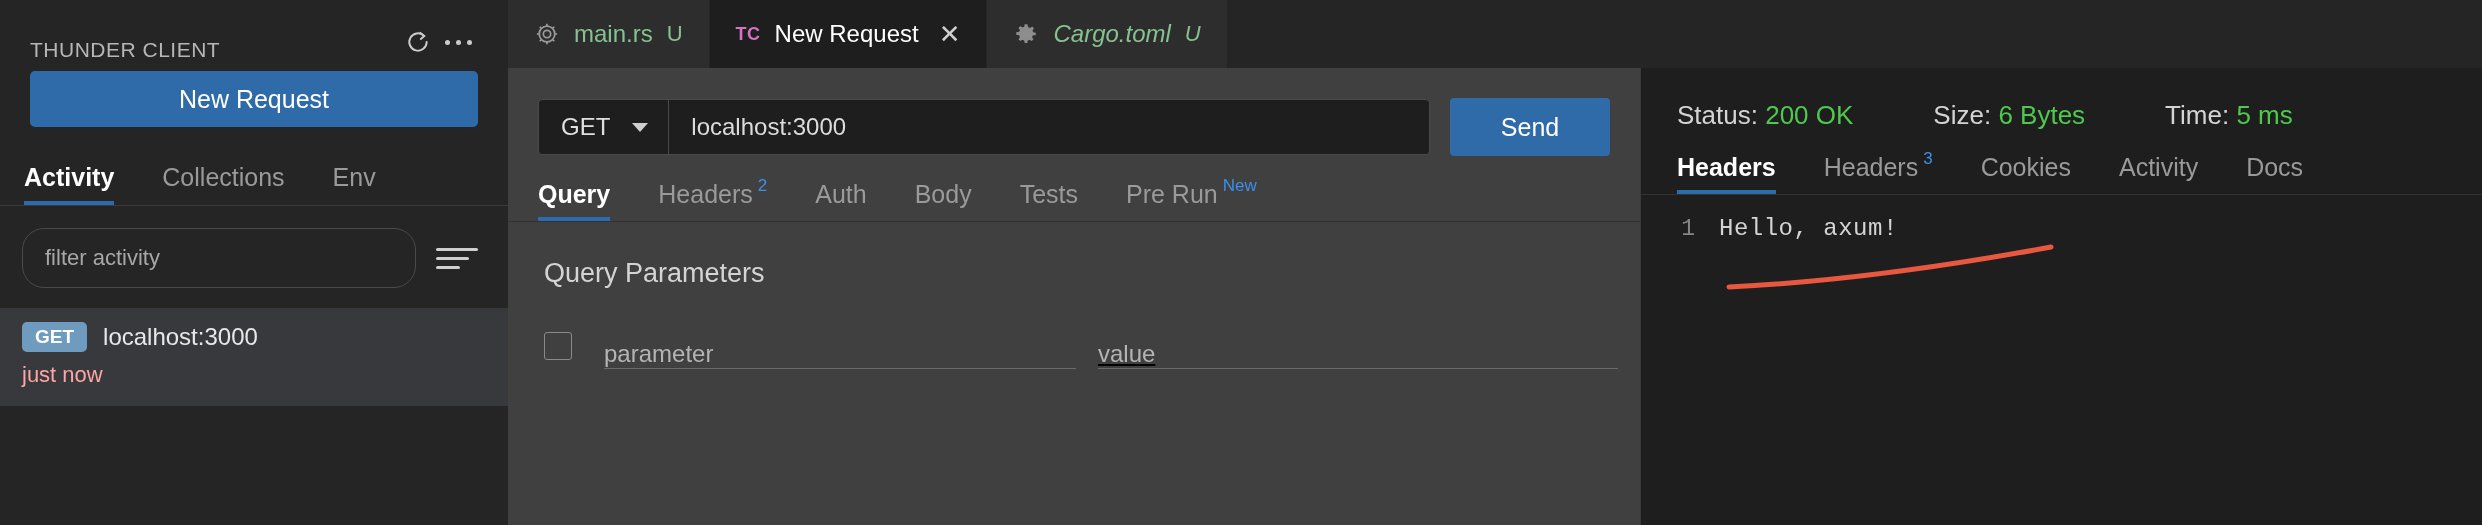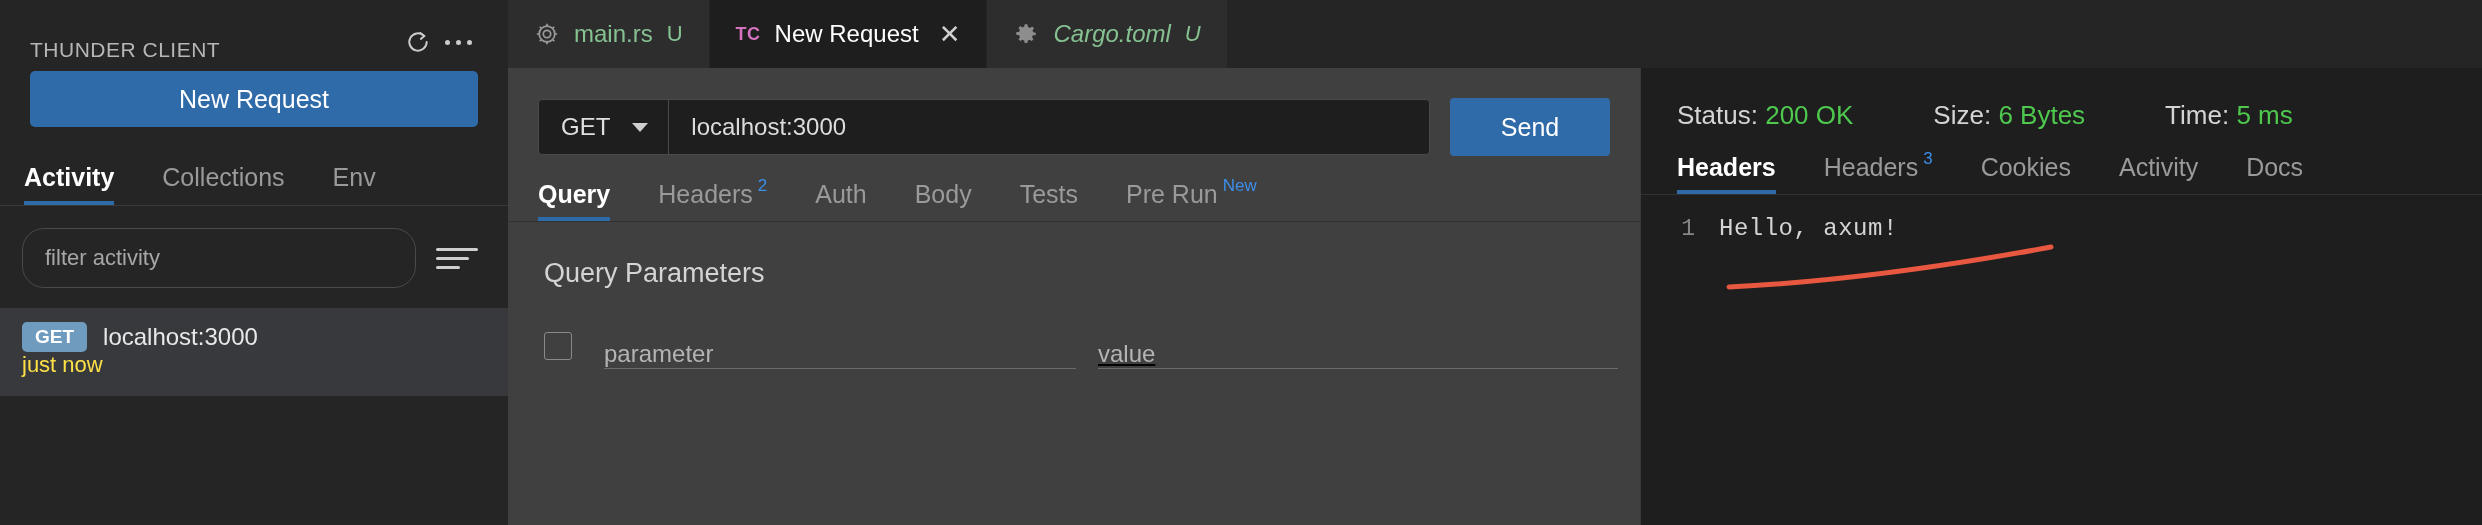--- a/index.html
+++ b/index.html
@@ -95,21 +95,21 @@
     cursor: pointer;
   }
   .activity-line1 { display: flex; align-items: center; gap: 16px; }
   .method-badge {
     background: #6f9bbf; color: #ffffff;
     font-size: 19px; font-weight: 700;
     padding: 3px 13px; border-radius: 5px;
     line-height: 1.25;
   }
   .activity-url { font-size: 24px; color: #e8e8e8; }
-  .activity-time { font-size: 22px; color: #fde047; }
+  .activity-time { font-size: 22px; color: #fca5a5; margin-top: 10px; }
 
   
   .main {
     flex: 1; height: 525px;
     background: #404040;
     display: flex; flex-direction: column;
     min-width: 0;
   }
   .tabbar {
     height: 68px; display: flex;

